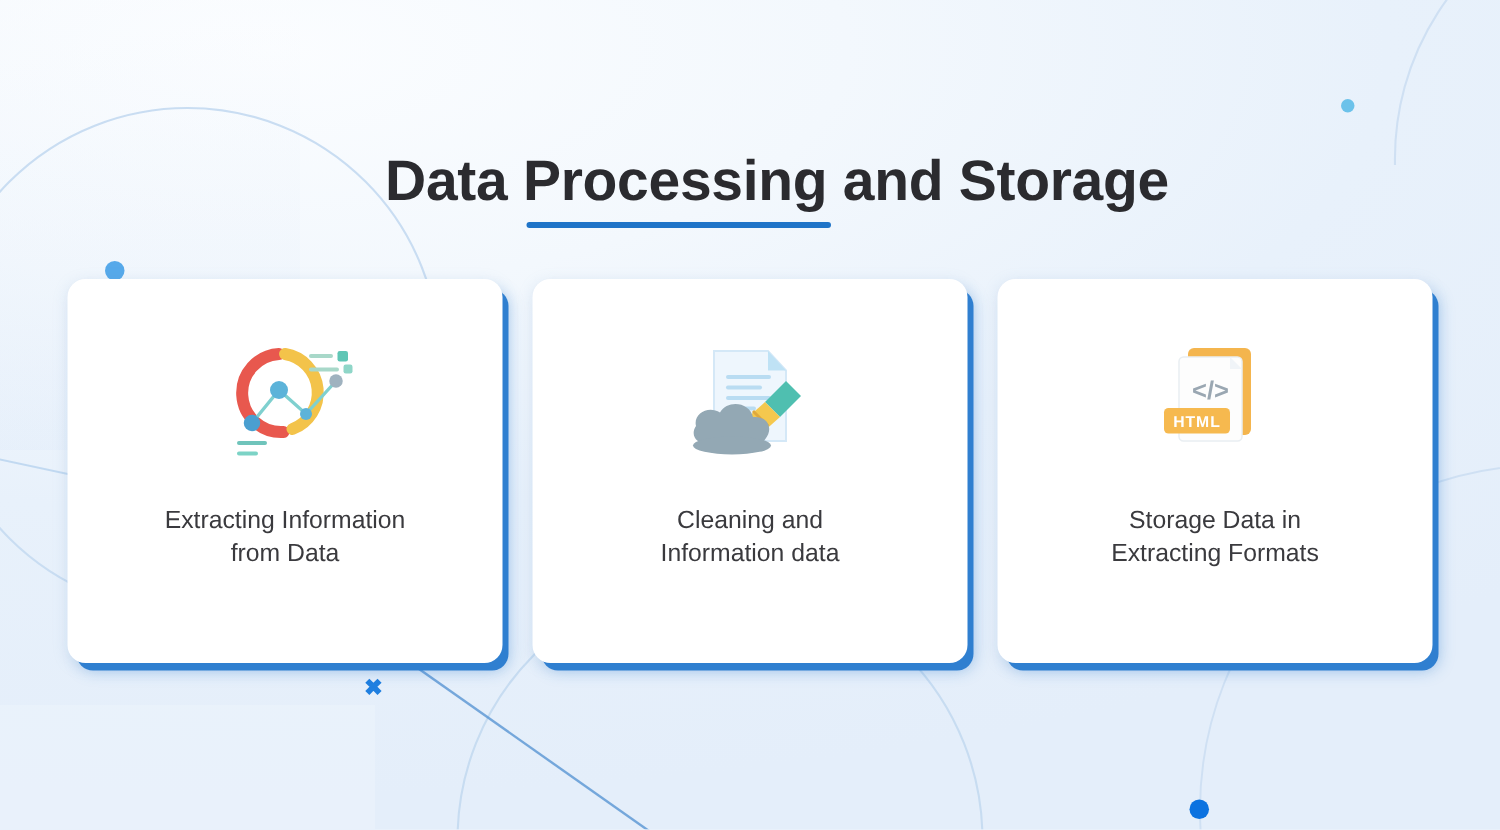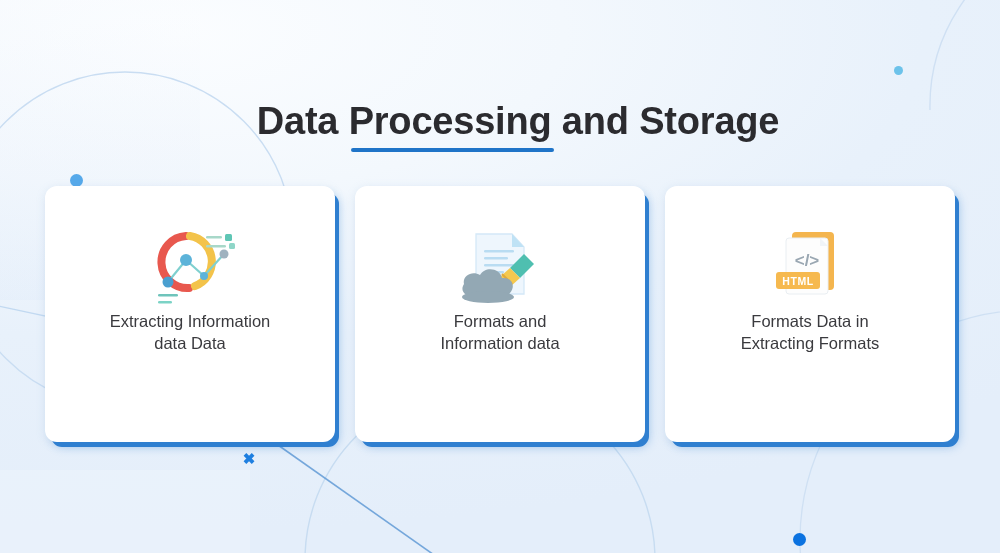--- a/index.html
+++ b/index.html
@@ -122,20 +122,21 @@
   }
   .card-icon {
     margin-top: 38px;
     width: 96px;
     height: 86px;
     display: flex;
     align-items: center;
     justify-content: center;
   }
   .card-label {
+    margin-top: 26px;
     width: 236px;
     text-align: center;
     font-size: 16.5px;
     line-height: 22px;
     color: #3a3a3e;
     font-family: "Liberation Sans", sans-serif;
   }
 </style>
 </head>
 <body>
@@ -199,21 +200,21 @@
           <rect x="64" y="21" width="20" height="2.6" rx="1.3" fill="#a8d8c9"></rect>
           <rect x="87" y="19" width="6" height="6" rx="1.5" fill="#8fd6c8"></rect>
 
           <rect x="16" y="70" width="20" height="2.6" rx="1.3" fill="#6fc4bb"></rect>
           <rect x="16" y="77" width="14" height="2.6" rx="1.3" fill="#7cd3c6"></rect>
         </svg>
       </div>
       <div class="card-label">
         <span>Extracting Information</span>
         <br>
-        <span>data Data</span>
+        <span>from Data</span>
       </div>
     </div>
 
     <div class="card">
       <div class="card-icon">
         <svg width="96" height="86" viewBox="0 0 96 86">
 
           <path d="M 24 10 L 60 10 L 72 23 L 72 70 L 24 70 Z" fill="#eef6fd" stroke="#d4e8f7" stroke-width="1.3"></path>
           <path d="M 60 10 L 72 23 L 60 23 Z" fill="#bfe2f5"></path>
           <rect x="32" y="26" width="30" height="2.6" rx="1.3" fill="#b9dcf2"></rect>
@@ -227,21 +228,21 @@
             <path d="M 45 55 L 55 65 M 50 50 L 60 60 M 41 60 L 50 69" stroke="#e0a93c" stroke-width="2"></path>
           </g>
 
           <path d="M 20 72 C 12 72 8 66 12 60 C 10 52 20 46 28 51
                    C 33 42 48 44 50 54 C 60 53 64 62 58 69
                    C 56 72 52 73 48 73 Z" fill="#93a8b4"></path>
           <ellipse cx="36" cy="73" rx="26" ry="6" fill="#93a8b4"></ellipse>
         </svg>
       </div>
       <div class="card-label">
-        <span>Formats and</span>
+        <span>Cleaning and</span>
         <br>
         <span>Information data</span>
       </div>
     </div>
 
     <div class="card">
       <div class="card-icon">
         <svg width="96" height="86" viewBox="0 0 96 86">
 
           <rect x="30" y="8" width="42" height="58" rx="4" fill="#f4b54e"></rect>
@@ -249,20 +250,20 @@
           <rect x="24" y="14" width="42" height="56" rx="3" fill="#fdfdfd" stroke="#e9eef2" stroke-width="1"></rect>
           <path d="M 58 14 L 66 22 L 58 22 Z" fill="#f0f4f8"></path>
 
           <text x="45" y="42" text-anchor="middle" font-size="17" font-weight="bold" fill="#9aa7b2" font-family="'Liberation Sans', sans-serif">&lt;/&gt;</text>
 
           <rect x="14" y="48" width="44" height="17" rx="3" fill="#f6b94f"></rect>
           <text x="36" y="60.5" text-anchor="middle" font-size="10.5" font-weight="bold" fill="#ffffff" letter-spacing="0.6" font-family="'Liberation Sans', sans-serif">HTML</text>
         </svg>
       </div>
       <div class="card-label">
-        <span>Formats Data in</span>
+        <span>Storage Data in</span>
         <br>
         <span>Extracting Formats</span>
       </div>
     </div>
 
   </div>
 </div>
 
 </body></html>

